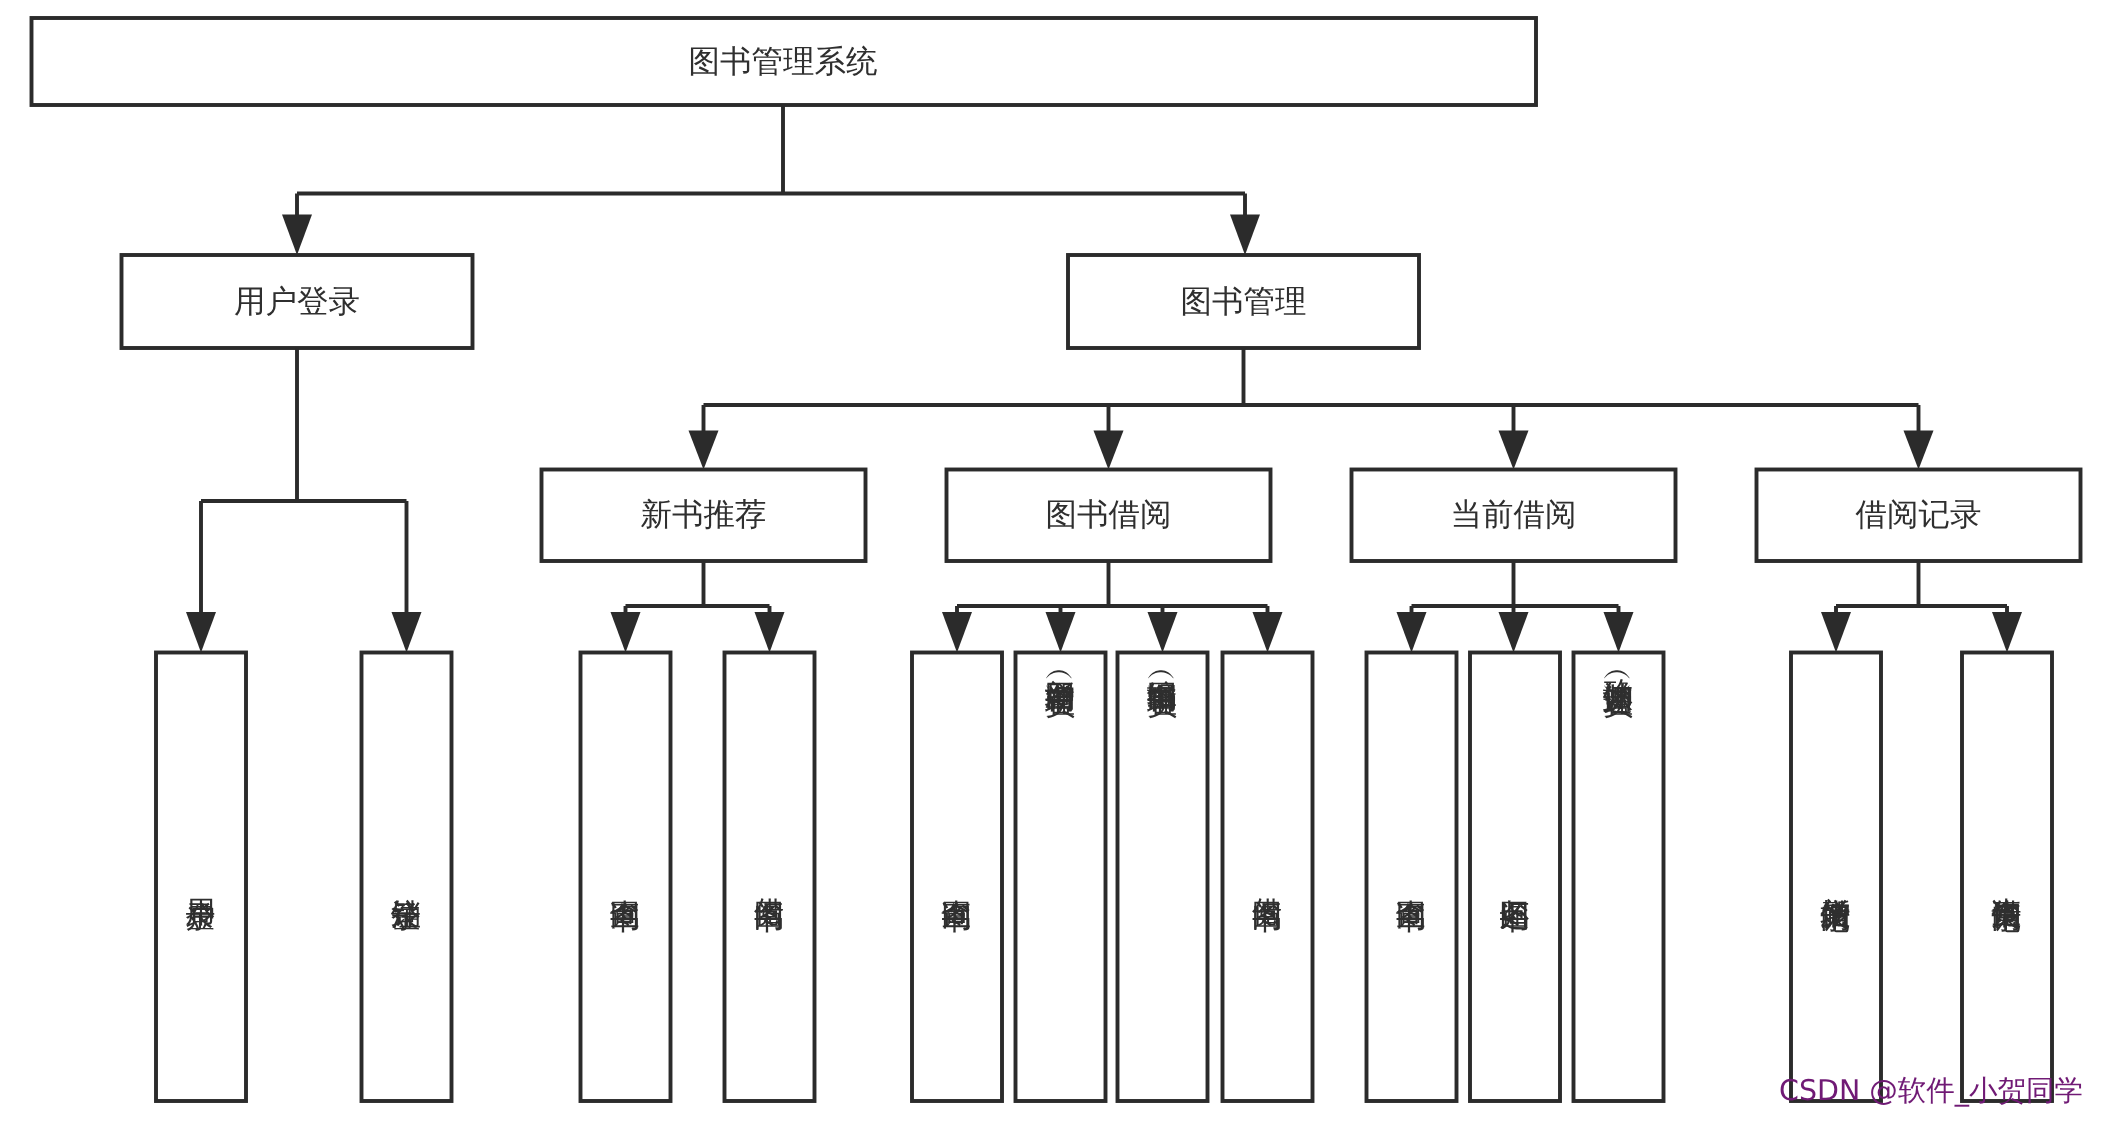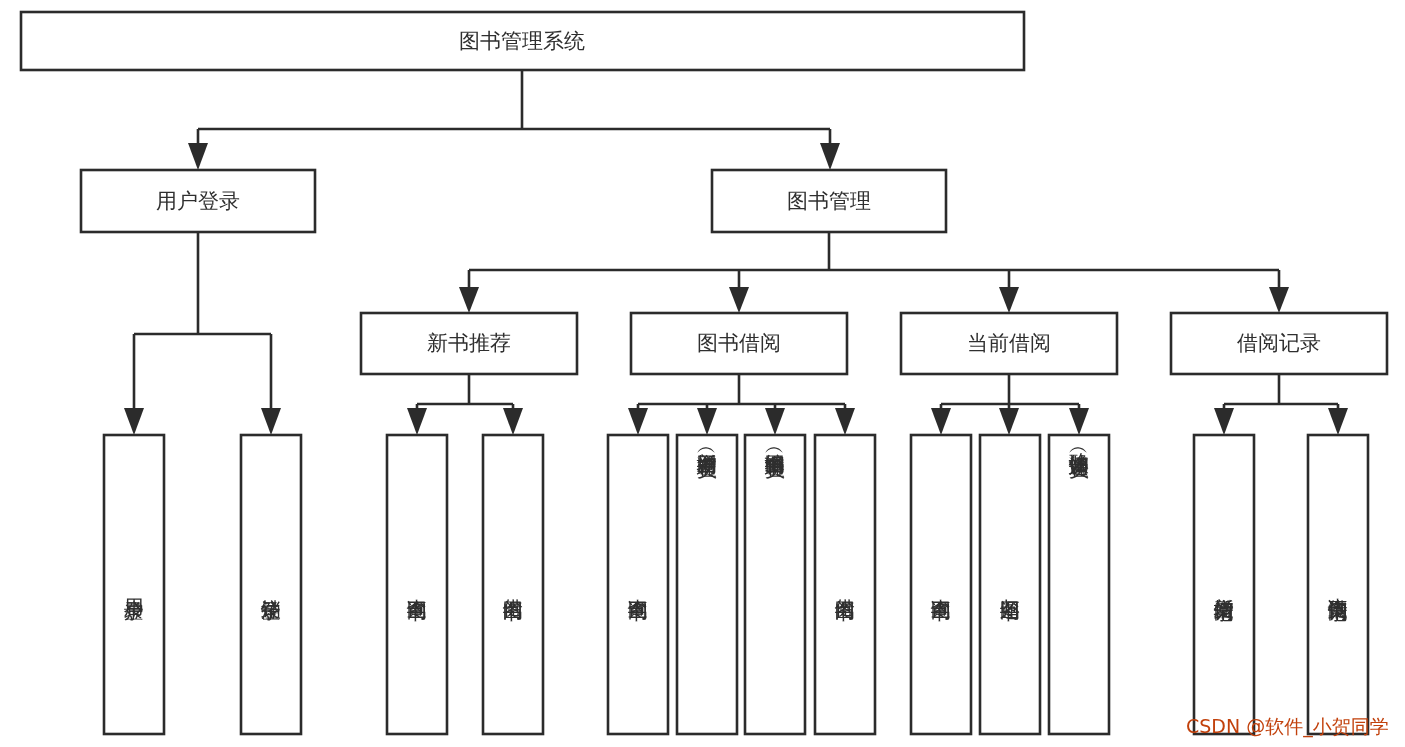--- a/index.html
+++ b/index.html
@@ -67,21 +67,21 @@
     padding-top: 2px;
   }
   .leaf-vertical {
     writing-mode: vertical-rl;
     text-orientation: upright;
     letter-spacing: 1px;
     white-space: nowrap;
   }
   #watermark {
     position: absolute;
-    color: #c2410c;
+    color: #701a75;
     font-family: "DejaVu Sans", "Liberation Sans", sans-serif;
     font-size: 19px;
     white-space: nowrap;
     left: 1186px;
     top: 714px;
   }
 </style>
 </head>
 <body>
 

